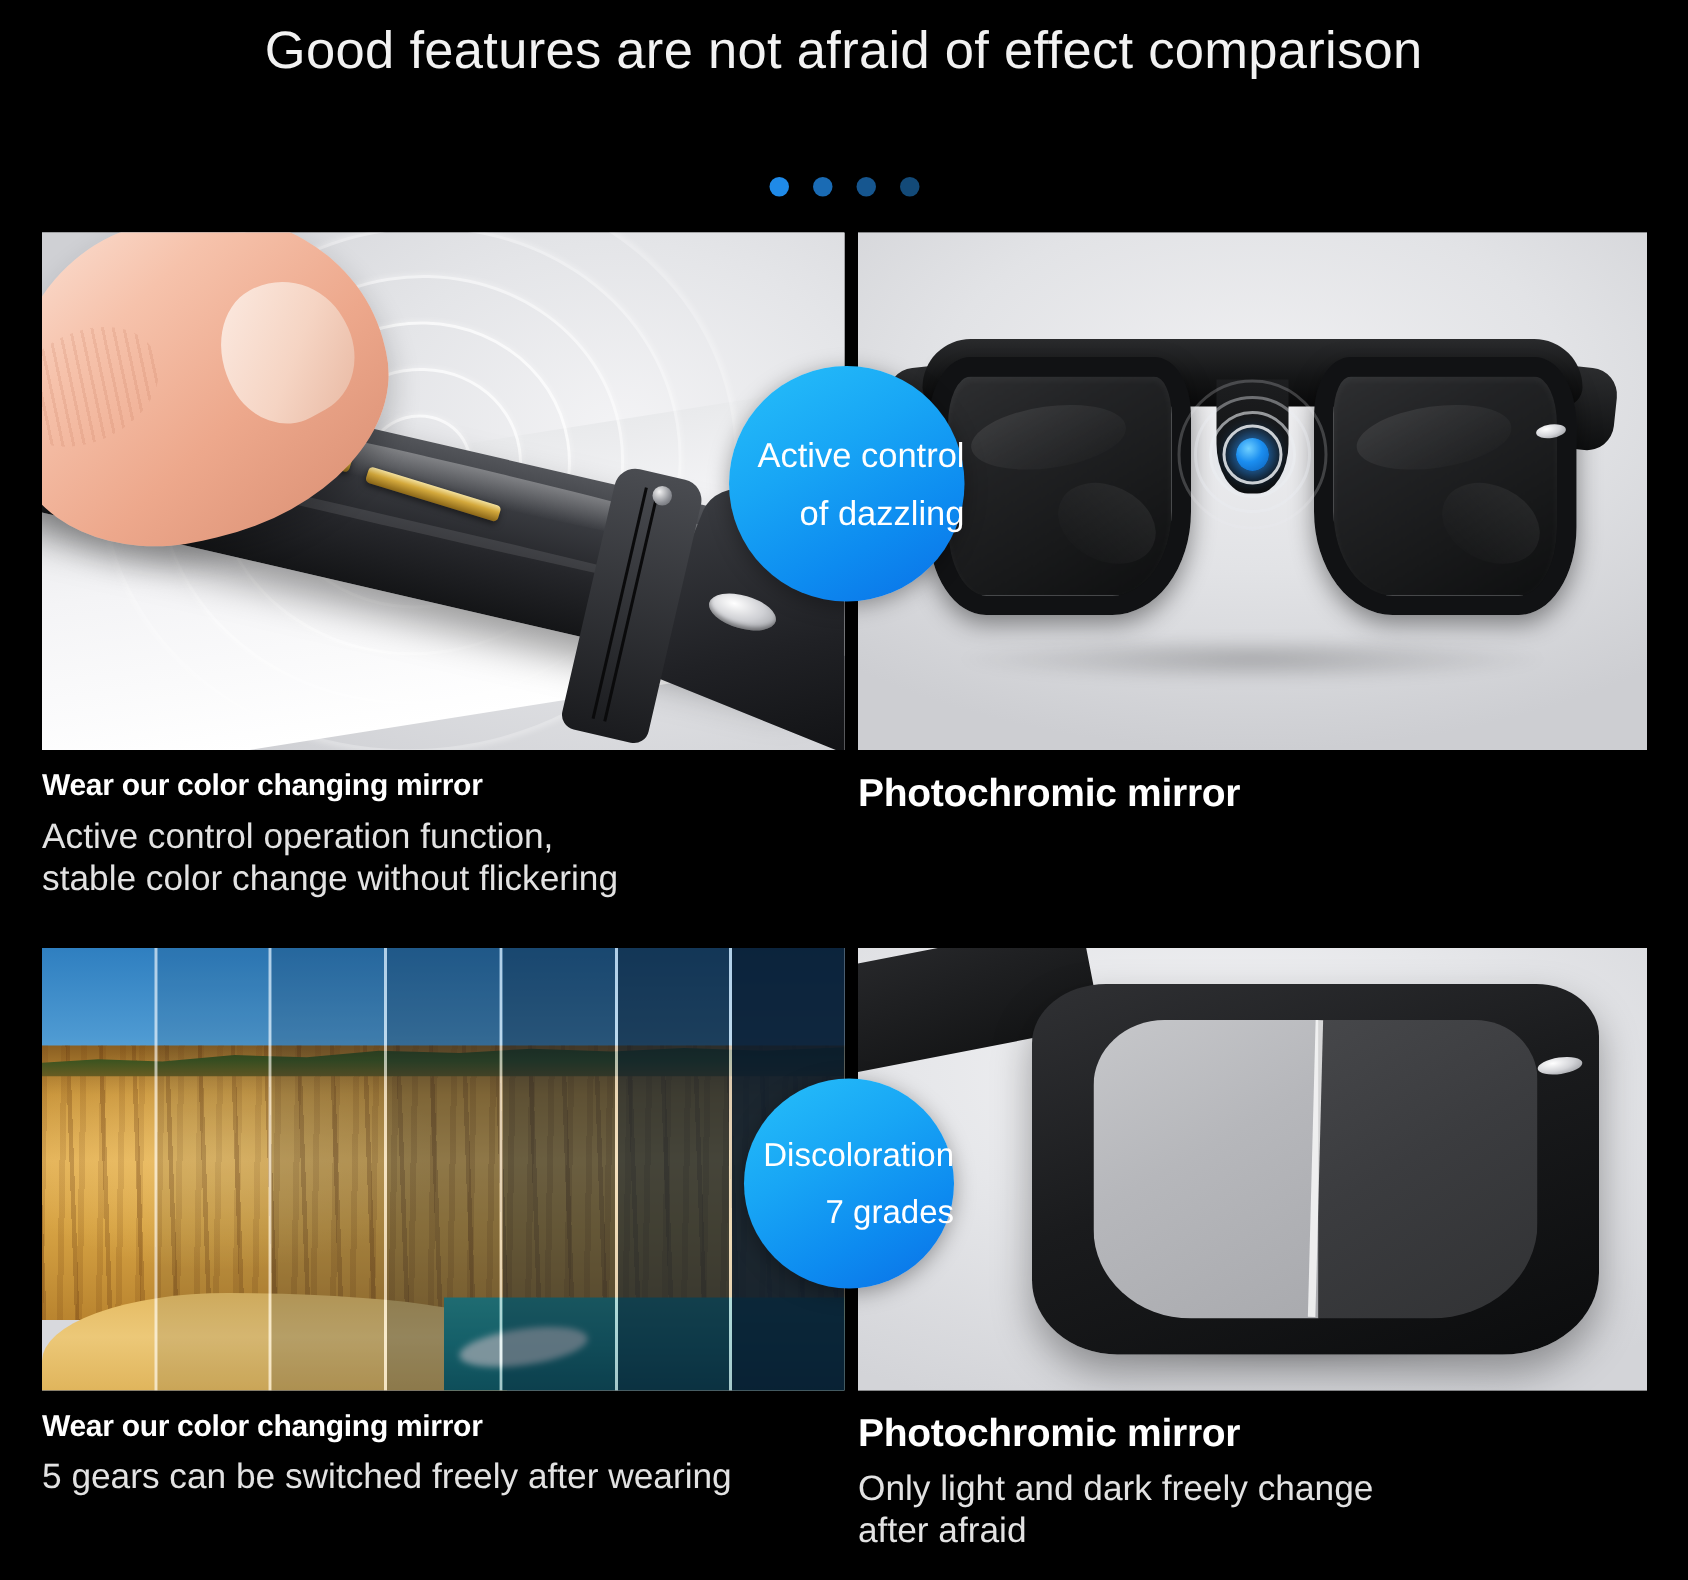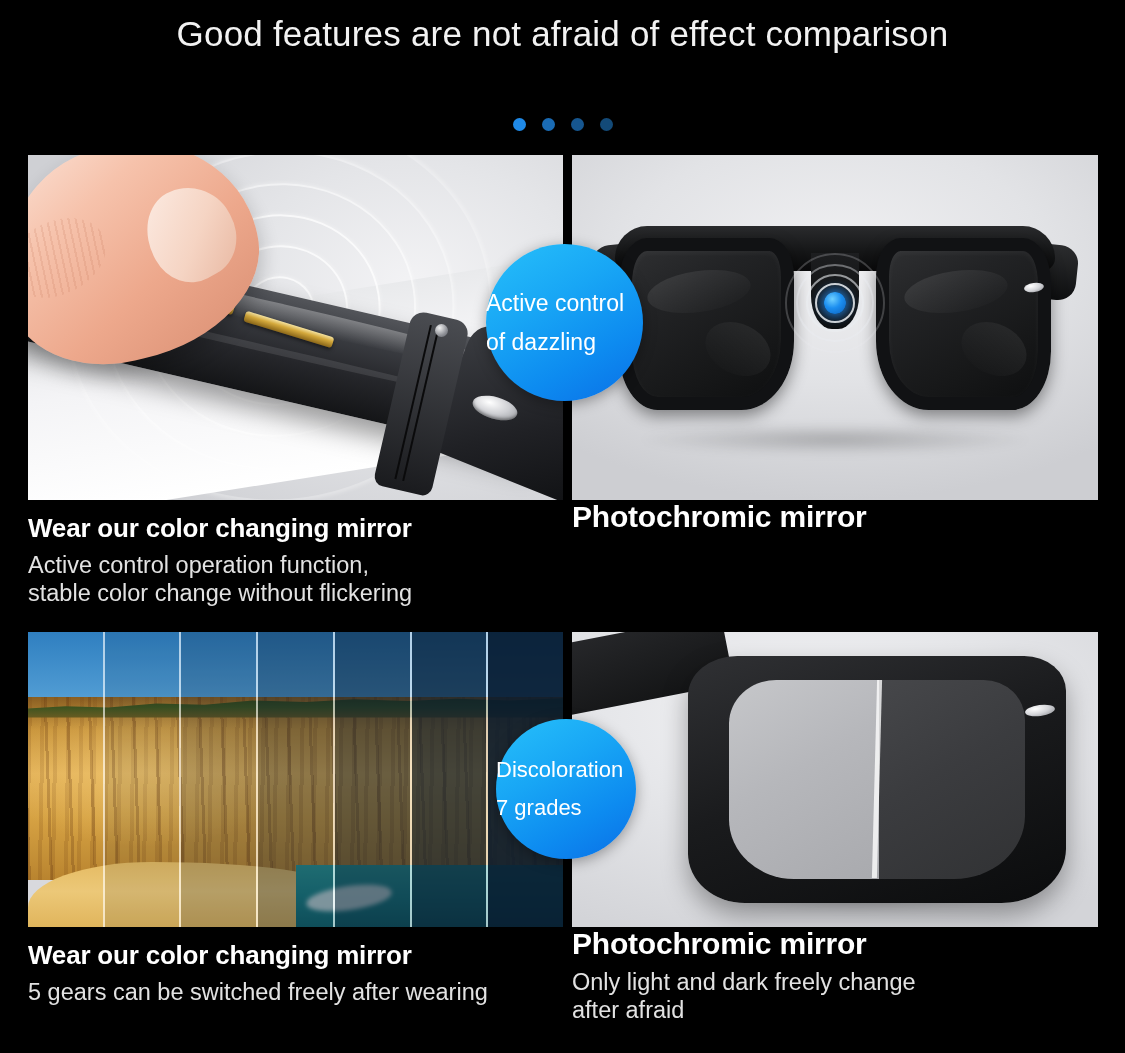--- a/index.html
+++ b/index.html
@@ -47,22 +47,22 @@
 
   
   #card-tl { left:28px;  top:155px;  width:535px; }
   #card-tr { left:572px; top:155px; width:526px; }
   #card-bl { left:28px;  top:632px;  width:535px; }
   #card-br { left:572px; top:632px; width:526px; }
 
   #card-tl .photo, #card-tr .photo { height:345px; }
   #card-bl .photo, #card-br .photo { height:295px; }
 
-  #card-tl .cap-title, #card-bl .cap-title { font-size:26px; margin-top:13px; }
-  #card-tr .cap-title, #card-br .cap-title { font-size:30px; }
+  #card-tl .cap-title, #card-bl .cap-title { font-size:20px; margin-top:13px; }
+  #card-tr .cap-title, #card-br .cap-title { font-size:26px; margin-top:13px; }
   .cap-sub { font-size:23.5px; margin-top:8px; }
 
   
   .tl-bg {
     position:absolute; inset:0;
     background:
       radial-gradient(ellipse 70% 80% at 72% 38%, #f3f3f5 0%, #e4e5e8 45%, #cfd0d4 100%),
       linear-gradient(160deg,#f0f0f2 0%,#d5d6da 100%);
   }
   .tl-floor {
@@ -315,21 +315,21 @@
     border-radius:50%;
     background:radial-gradient(ellipse at 35% 30%,#ffffff,#d2d3d7 50%,#8a8c91 100%);
     transform:rotate(-8deg);
   }
 
   
   .badge {
     position:absolute;
     border-radius:50%;
     background:linear-gradient(150deg,#27c0fa 0%,#18a6f5 38%,#0d8bf0 70%,#0a6fe6 100%);
-    display:flex; flex-direction:column; justify-content:center; align-items:flex-start;
+    display:flex; flex-direction:column; justify-content:center; align-items:flex-end;
     color:#ffffff;
     text-align:center;
     line-height:1.16;
     z-index:12;
     box-shadow:0 3px 14px rgba(0,0,0,.35);
     gap:12px;
   }
   #badge-top    { left:486px; top:244px; width:157px; height:157px; font-size:23px; }
   #badge-bottom { left:496px; top:719px; width:140px; height:140px; font-size:22px; }
 </style>

